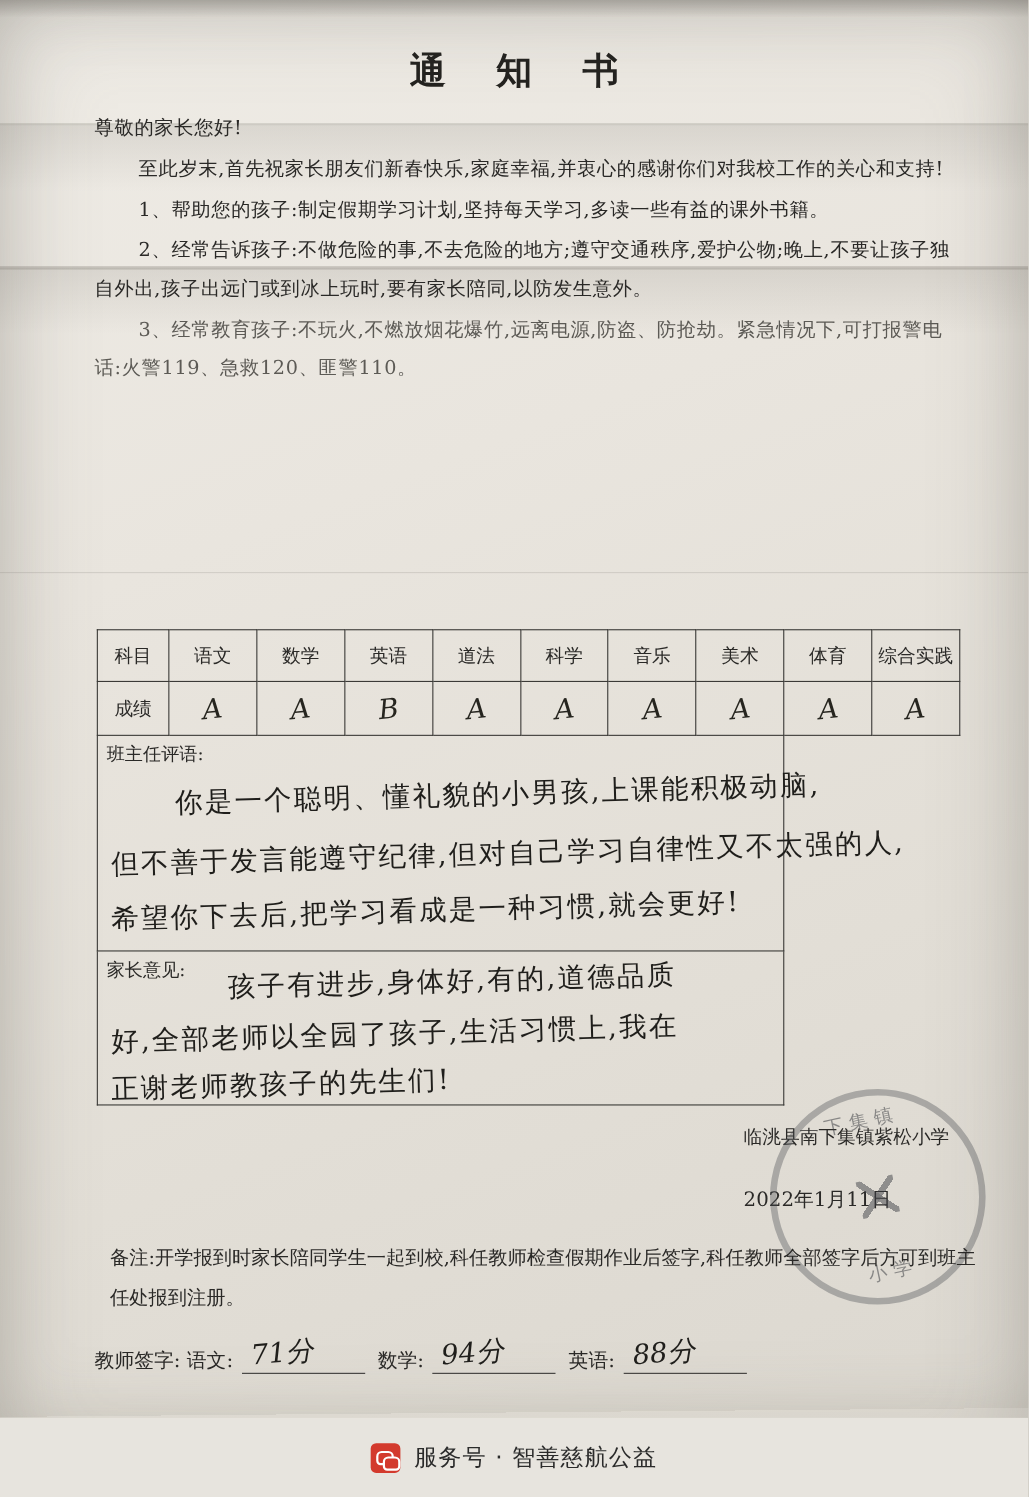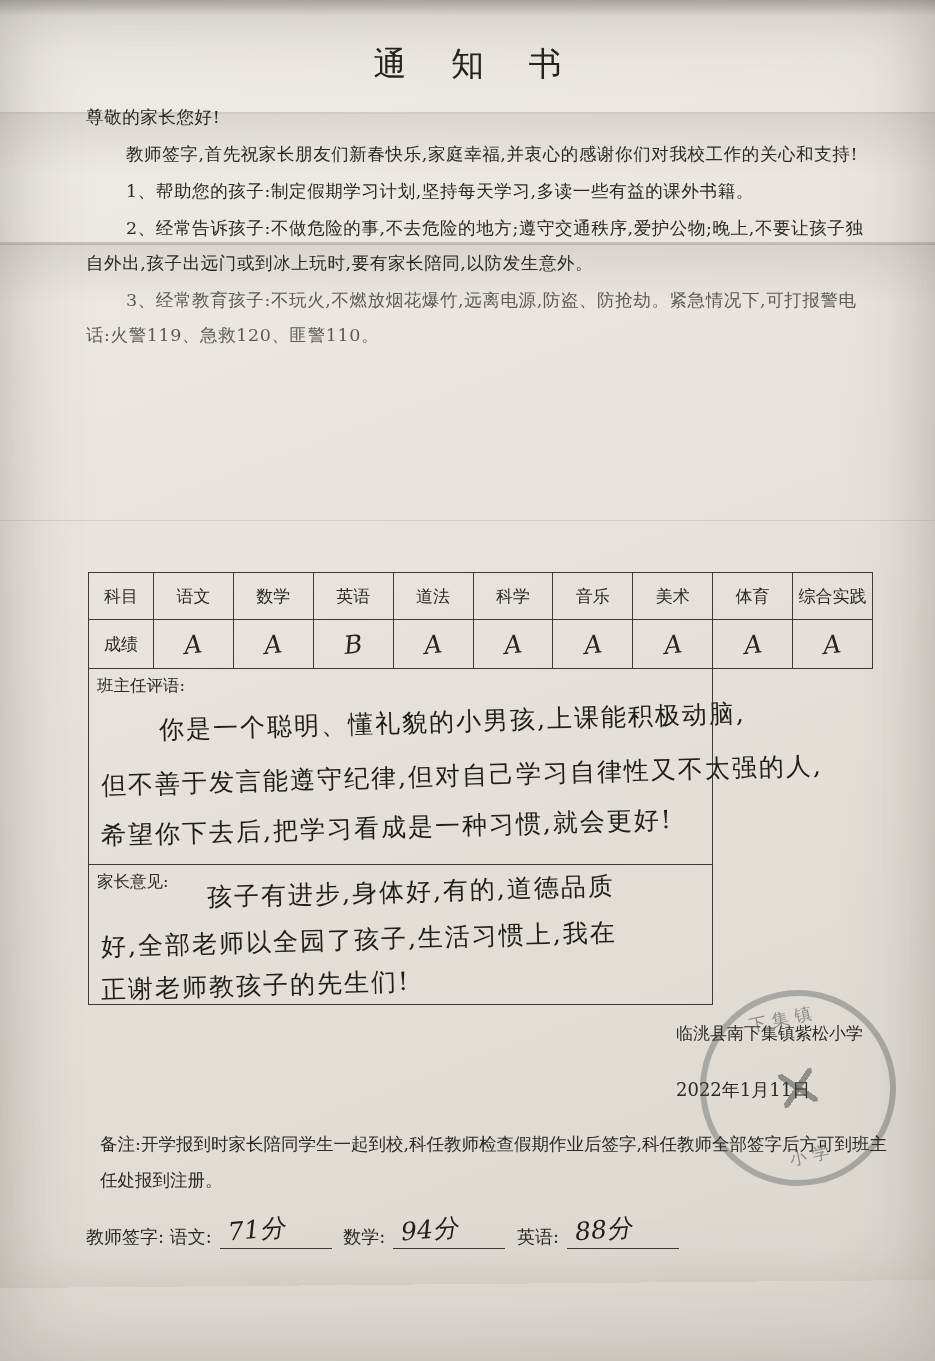--- a/index.html
+++ b/index.html
@@ -58,21 +58,21 @@
   }
 
   
   .doc-title {
     position: absolute;
     left: 0; right: 0;
     top: 42px;
     text-align: center;
     font-family: "DejaVu Serif", serif;
     font-size: 33px;
-    font-weight: normal;
+    font-weight: bold;
     letter-spacing: 17px;
     color: #23221f;
     text-indent: 17px;
   }
 
   
   .body-text {
     position: absolute;
     left: 86px;
     top: 100px;
@@ -349,21 +349,21 @@
   <div class="crease c2"></div>
   <div class="shadowband b2"></div>
   <div class="crease c3"></div>
 
   <div class="content">
 
     <div class="doc-title">通 知 书</div>
 
     <div class="body-text">
       <p>尊敬的家长您好!</p>
-      <p class="indent">教师签字,首先祝家长朋友们新春快乐,家庭幸福,并衷心的感谢你们对我校工作的关心和支持!</p>
+      <p class="indent">至此岁末,首先祝家长朋友们新春快乐,家庭幸福,并衷心的感谢你们对我校工作的关心和支持!</p>
       <p class="indent">1、帮助您的孩子:制定假期学习计划,坚持每天学习,多读一些有益的课外书籍。</p>
       <p class="indent">2、经常告诉孩子:不做危险的事,不去危险的地方;遵守交通秩序,爱护公物;晚上,不要让孩子独自外出,孩子出远门或到冰上玩时,要有家长陪同,以防发生意外。</p>
       <p class="indent fade">3、经常教育孩子:不玩火,不燃放烟花爆竹,远离电源,防盗、防抢劫。紧急情况下,可打报警电话:火警119、急救120、匪警110。</p>
     </div>
 
     <div class="table-wrap">
       <table class="grades">
         <tbody>
             <tr>
           <td class="col-head">科目</td>
@@ -431,14 +431,20 @@
       <span class="slot">
         <span class="hw">88分</span>
       </span>
     </div>
 
   </div>
 
   <div class="topedge"></div>
   <div class="vignette"></div>
 
+  <div class="footer">
+    <div class="footer-inner">
+      <span class="wm-logo"></span>
+      <span class="wm-text">服务号 · 智善慈航公益</span>
+    </div>
+  </div>
 
 </div>
 
 </body></html>

